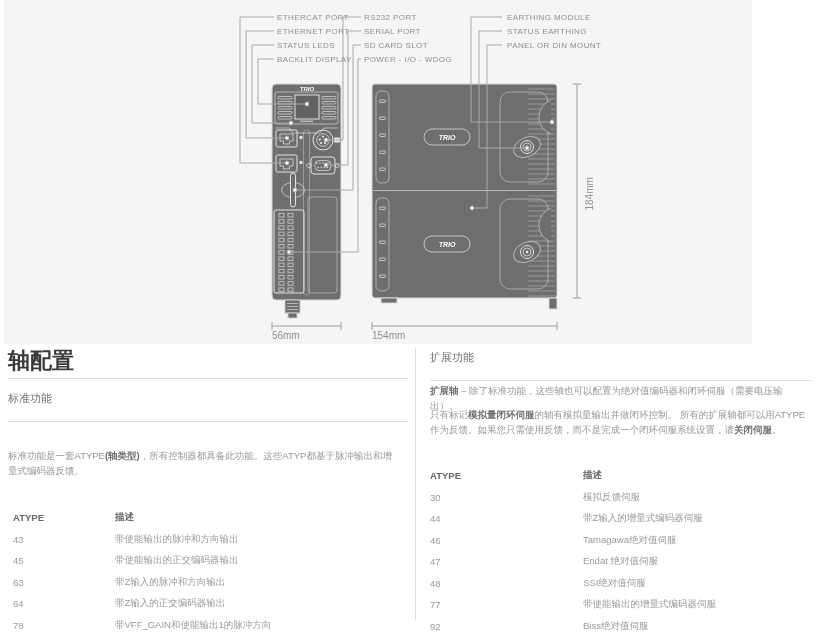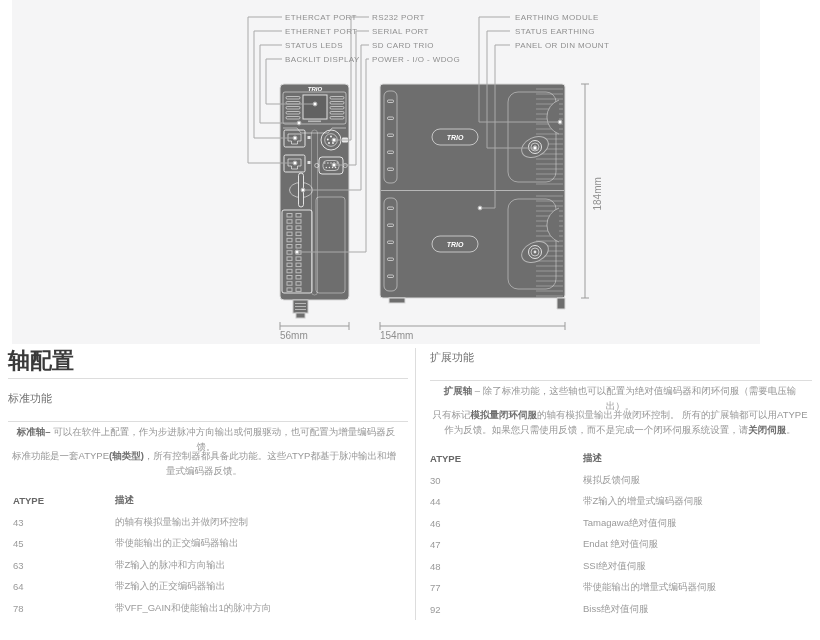--- a/index.html
+++ b/index.html
@@ -1,43 +1,43 @@
 <!DOCTYPE html>
 <html><head>
 <meta charset="utf-8">
 <style>
   html,body{margin:0;padding:0;}
   body{width:820px;height:640px;overflow:hidden;background:#fff;
        font-family:"Liberation Sans","DejaVu Sans",sans-serif;}
   .page{position:relative;width:820px;height:640px;}
 
   
-  .diagram{position:absolute;left:12px;top:0;width:748px;height:344px;
+  .diagram{position:absolute;left:4px;top:0;width:748px;height:344px;
            background:#f5f5f6;border-bottom:1px solid #e7e7e7;}
   .diagram svg{position:absolute;left:0;top:0;}
   .callout{position:absolute;font-size:8px;line-height:9px;color:#8f8f8f;
            letter-spacing:.4px;white-space:nowrap;}
   .dim{position:absolute;font-size:10px;color:#8f8f8f;text-align:left;}
   .dim-vert{position:absolute;font-size:10px;color:#8f8f8f;white-space:nowrap;
             transform:rotate(-90deg);transform-origin:center;}
 
   
   .content{position:absolute;left:0;top:344px;width:820px;height:296px;background:#fff;}
   .h1{position:absolute;left:8px;top:2px;font-size:22px;font-weight:bold;color:#3a3a3a;}
   .rule{position:absolute;height:0;border-top:1px solid #ddd;}
   .subhead{position:absolute;font-size:11px;color:#737373;}
-  .para{position:absolute;font-size:9.5px;line-height:14.5px;color:#979797;text-align:center;}
+  .para{position:absolute;font-size:9.5px;line-height:14.5px;color:#979797;}
   .para b{color:#6e6e6e;}
   .divider{position:absolute;left:415px;top:4px;width:1px;height:272px;background:#ddd;}
 
   table.data{border-collapse:collapse;table-layout:fixed;width:100%;}
   table.data th{font-size:9.5px;color:#666;font-weight:bold;text-align:left;
                 height:21.5px;padding:0;vertical-align:middle;}
   table.data td{font-size:9.5px;color:#9a9a9a;height:21.5px;padding:0;vertical-align:middle;}
-  .tbl{position:absolute;}
+  .tbl{position:absolute;margin-top:17px;}
 </style>
 </head>
 <body>
 
 <div class="page">
 
   <div class="diagram">
 
     <svg width="820" height="344" viewBox="0 0 820 344">
 
@@ -237,60 +237,57 @@
       </g>
     </svg>
 
     <span class="callout" style="left:273px;top:13px">ETHERCAT PORT</span>
     <span class="callout" style="left:273px;top:27px">ETHERNET PORT</span>
     <span class="callout" style="left:273px;top:41px">STATUS LEDS</span>
     <span class="callout" style="left:273px;top:55px">BACKLIT DISPLAY</span>
 
     <span class="callout" style="left:360px;top:13px">RS232 PORT</span>
     <span class="callout" style="left:360px;top:27px">SERIAL PORT</span>
-    <span class="callout" style="left:360px;top:41px">SD CARD TRIO</span>
+    <span class="callout" style="left:360px;top:41px">SD CARD SLOT</span>
     <span class="callout" style="left:360px;top:55px">POWER - I/O - WDOG</span>
 
     <span class="callout" style="left:503px;top:13px">EARTHING MODULE</span>
     <span class="callout" style="left:503px;top:27px">STATUS EARTHING</span>
     <span class="callout" style="left:503px;top:41px">PANEL OR DIN MOUNT</span>
 
     <span class="dim" style="left:268px;top:330px;width:69px">56mm</span>
     <span class="dim" style="left:368px;top:330px;width:185px">154mm</span>
     <span class="dim-vert" style="left:565px;top:185px;width:40px">184mm</span>
   </div>
 
   <div class="content">
 
     <div class="h1">轴配置</div>
     <div class="rule" style="left:8px;top:34px;width:400px"></div>
     <div class="subhead" style="left:8px;top:47px">标准功能</div>
     <div class="rule" style="left:8px;top:77px;width:400px"></div>
 
-    <div class="para" style="left:8px;top:81px;width:396px">
-      <b>标准轴–</b><span> 可以在软件上配置，作为步进脉冲方向输出或伺服驱动，也可配置为增量编码器反馈。</span>
-    </div>
     <div class="para" style="left:8px;top:105px;width:392px">
       <span>标准功能是一套ATYPE</span><b>(轴类型)</b><span>，所有控制器都具备此功能。这些ATYP都基于脉冲输出和增量式编码器反馈。</span>
     </div>
 
     <div class="tbl" style="left:8px;top:146px;width:400px">
       <table class="data">
         <colgroup>
             <col style="width:107px">
             <col>
           </colgroup>
         <tbody>
             <tr>
           <th style="padding-left:5px">ATYPE</th>
           <th>描述</th>
         </tr>
         <tr>
               <td style="padding-left:5px">43</td>
-              <td>的轴有模拟量输出并做闭环控制</td>
+              <td>带使能输出的脉冲和方向输出</td>
             </tr>
         <tr>
               <td style="padding-left:5px">45</td>
               <td>带使能输出的正交编码器输出</td>
             </tr>
         <tr>
               <td style="padding-left:5px">63</td>
               <td>带Z输入的脉冲和方向输出</td>
             </tr>
         <tr>

